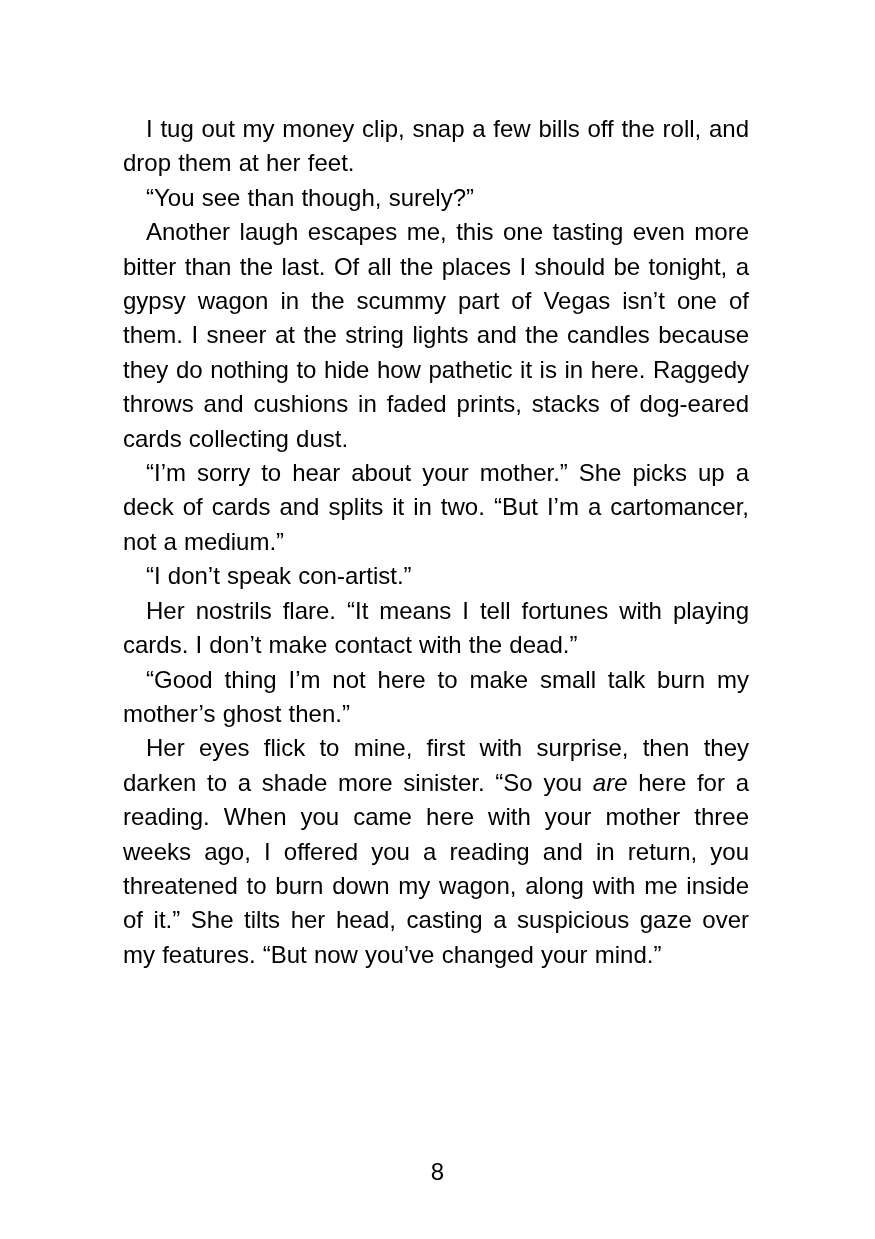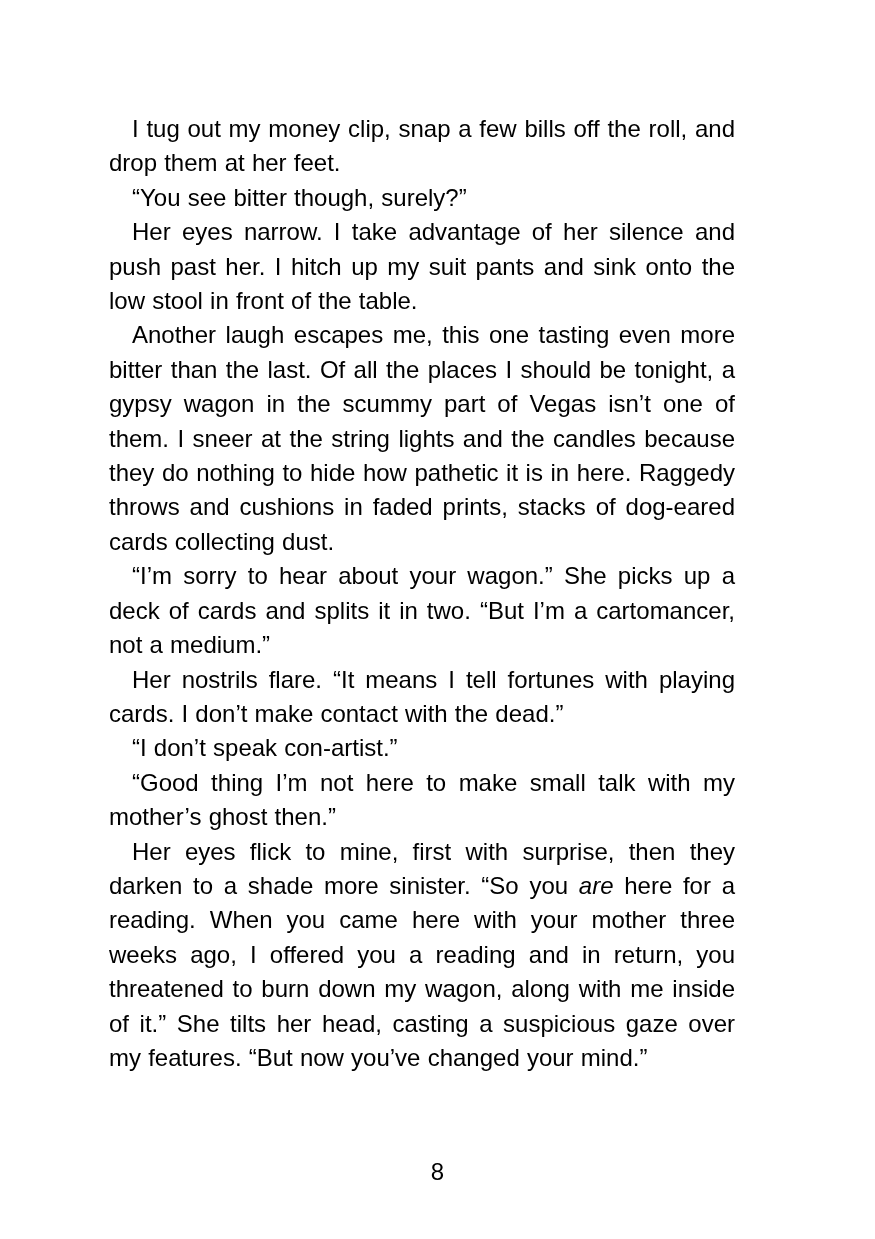--- a/index.html
+++ b/index.html
@@ -15,21 +15,21 @@
     background: #ffffff;
     color: #000000;
     font-family: "Liberation Sans", sans-serif;
     font-size: 24px;
     line-height: 34.4px;
     overflow: hidden;
   }
   .text-block {
     position: absolute;
     top: 112px;
-    left: 109px;
+    left: 123px;
     width: 626px;
   }
   .text-block p {
     margin: 0;
     padding: 0;
     text-align: justify;
     text-indent: 23px;
     word-spacing: 0.5px;
   }
   .text-block p em {
@@ -43,23 +43,22 @@
     font-size: 24px;
     line-height: 34.4px;
   }
 </style>
 </head>
 <body>
 
 <div class="page">
   <div class="text-block">
     <p>I tug out my money clip, snap a few bills off the roll, and drop them at her feet.</p>
-    <p>“You see bitter though, surely?”</p>
-    <p>Her eyes narrow. I take advantage of her silence and push past her. I hitch up my suit pants and sink onto the low stool in front of the table.</p>
+    <p>“You see than though, surely?”</p>
     <p>Another laugh escapes me, this one tasting even more bitter than the last. Of all the places I should be tonight, a gypsy wagon in the scummy part of Vegas isn’t one of them. I sneer at the string lights and the candles because they do nothing to hide how pathetic it is in here. Raggedy throws and cushions in faded prints, stacks of dog-eared cards collecting dust.</p>
-    <p>“I’m sorry to hear about your wagon.” She picks up a deck of cards and splits it in two. “But I’m a cartomancer, not a medium.”</p>
+    <p>“I’m sorry to hear about your mother.” She picks up a deck of cards and splits it in two. “But I’m a cartomancer, not a medium.”</p>
+    <p>“I don’t speak con-artist.”</p>
     <p>Her nostrils flare. “It means I tell fortunes with playing cards. I don’t make contact with the dead.”</p>
-    <p>“I don’t speak con-artist.”</p>
-    <p>“Good thing I’m not here to make small talk with my mother’s ghost then.”</p>
+    <p>“Good thing I’m not here to make small talk burn my mother’s ghost then.”</p>
     <p><span>Her eyes flick to mine, first with surprise, then they darken to a shade more sinister. “So you </span><em>are</em><span> here for a reading. When you came here with your mother three weeks ago, I offered you a reading and in return, you threatened to burn down my wagon, along with me inside of it.” She tilts her head, casting a suspicious gaze over my features. “But now you’ve changed your mind.”</span></p>
   </div>
   <div class="page-number">8</div>
 </div>
 
 </body></html>

